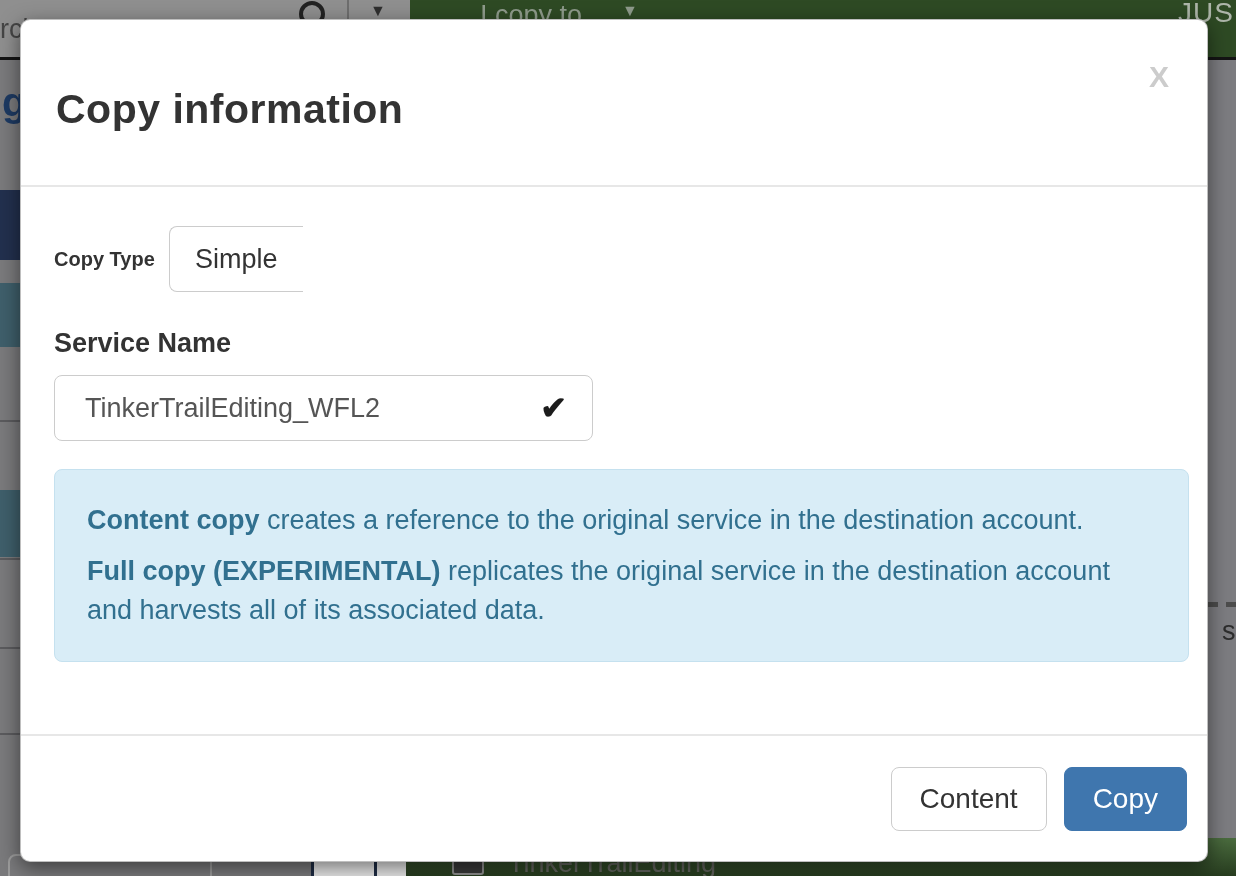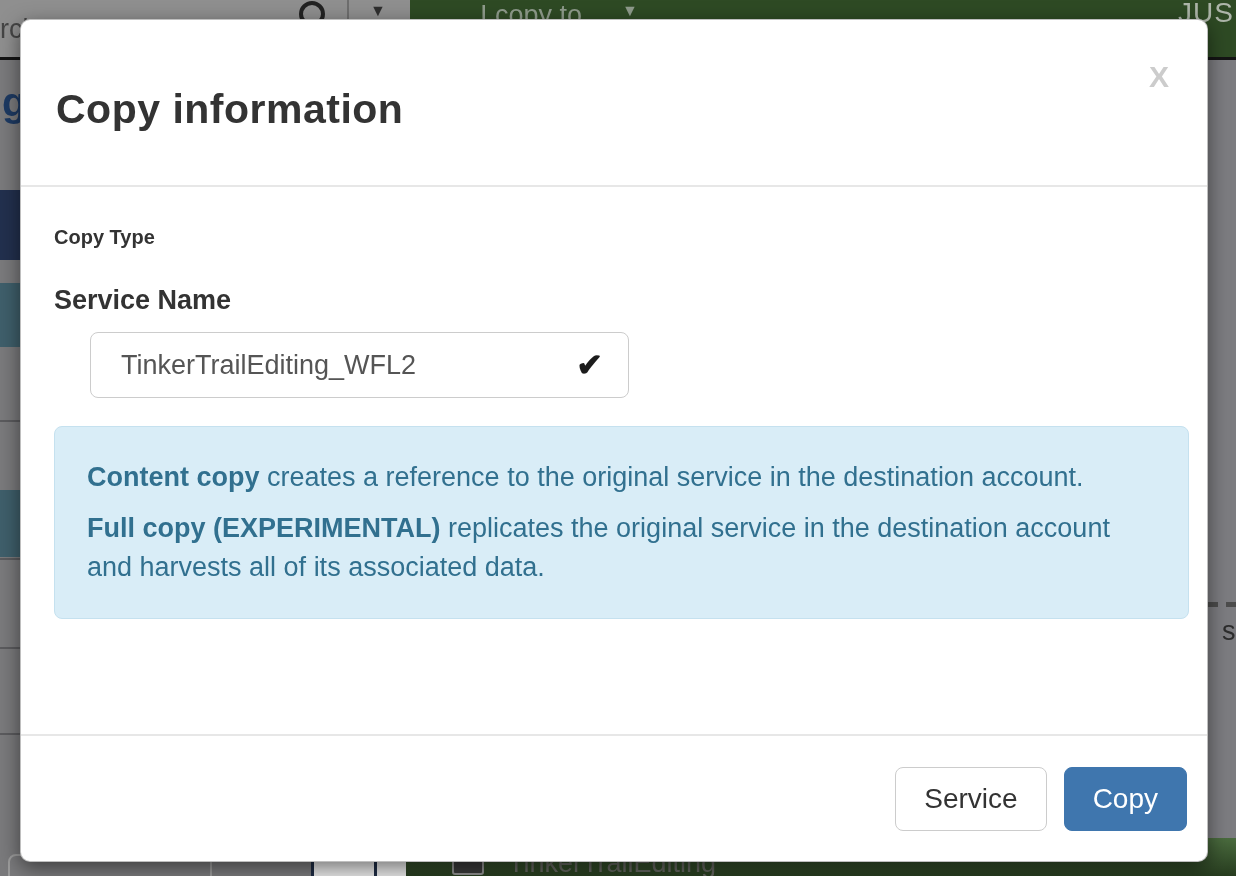--- a/index.html
+++ b/index.html
@@ -83,21 +83,21 @@
   }
   .btn-simple{
     width:134px;background:#fff;border:1px solid #ccc;color:#333;
     border-radius:8px 0 0 8px;border-right:none;
   }
   .btn-full{
     width:95px;background:#3f76ae;border:1px solid #3f76ae;color:#fff;
     border-radius:0 8px 8px 0;
   }
   .field-label{font-size:27px;font-weight:bold;color:#333;margin-bottom:16px;}
-  .input-wrap{position:relative;width:539px;margin-bottom:28px;margin-left:36px;}
+  .input-wrap{position:relative;width:539px;margin-bottom:28px;}
   .text-input{
     width:539px;height:66px;box-sizing:border-box;border:1px solid #ccc;border-radius:8px;
     padding:0 70px 0 30px;font-size:27px;color:#555;font-family:"Liberation Sans",sans-serif;
     outline:none;background:#fff;
   }
   .input-check{
     position:absolute;right:26px;top:14px;font-size:32px;color:#1c1c1c;font-weight:bold;
   }
   .info-box{
     width:1135px;box-sizing:border-box;background:#d9edf7;border:1px solid #c5e1ef;
@@ -180,32 +180,33 @@
   <button class="modal-close">X</button>
 
   <div class="modal-header">
     <h1 class="modal-title">Copy information</h1>
   </div>
 
   <div class="modal-body">
     <div class="copy-type-row">
       <span class="copy-type-label">Copy Type</span>
       <span class="btn-group">
+        <button class="btn-toggle btn-simple">Simple</button>
       </span>
     </div>
 
     <div class="field-label">Service Name</div>
     <div class="input-wrap">
       <input class="text-input" type="text" value="TinkerTrailEditing_WFL2" style="">
       <span class="input-check">✔</span>
     </div>
 
     <div class="info-box">
       <p><b>Content copy</b><span> creates a reference to the original service in the destination account.</span></p>
       <p><b>Full copy (EXPERIMENTAL)</b><span> replicates the original service in the destination account and harvests all of its associated data.</span></p>
     </div>
   </div>
 
   <div class="modal-footer">
-    <button class="btn btn-cancel">Service</button>
+    <button class="btn btn-cancel">Content</button>
     <button class="btn btn-copy">Copy</button>
   </div>
 </div>
 
 </body></html>

